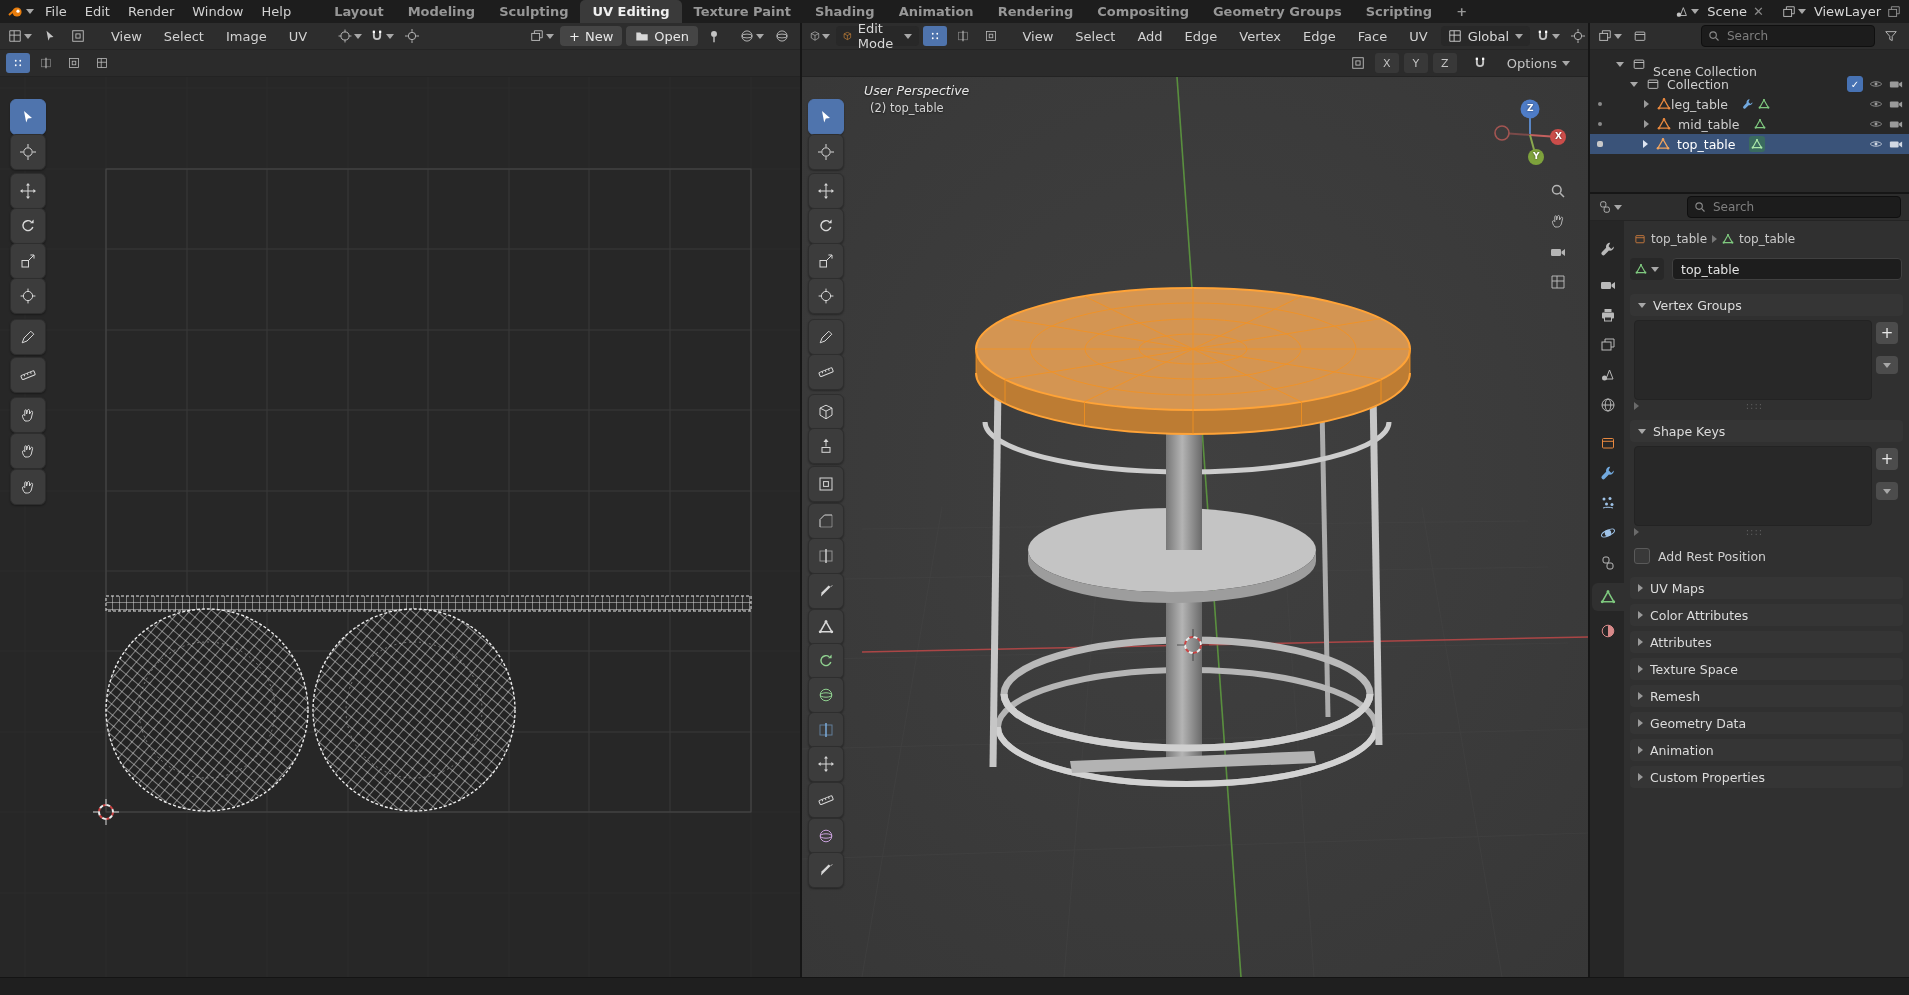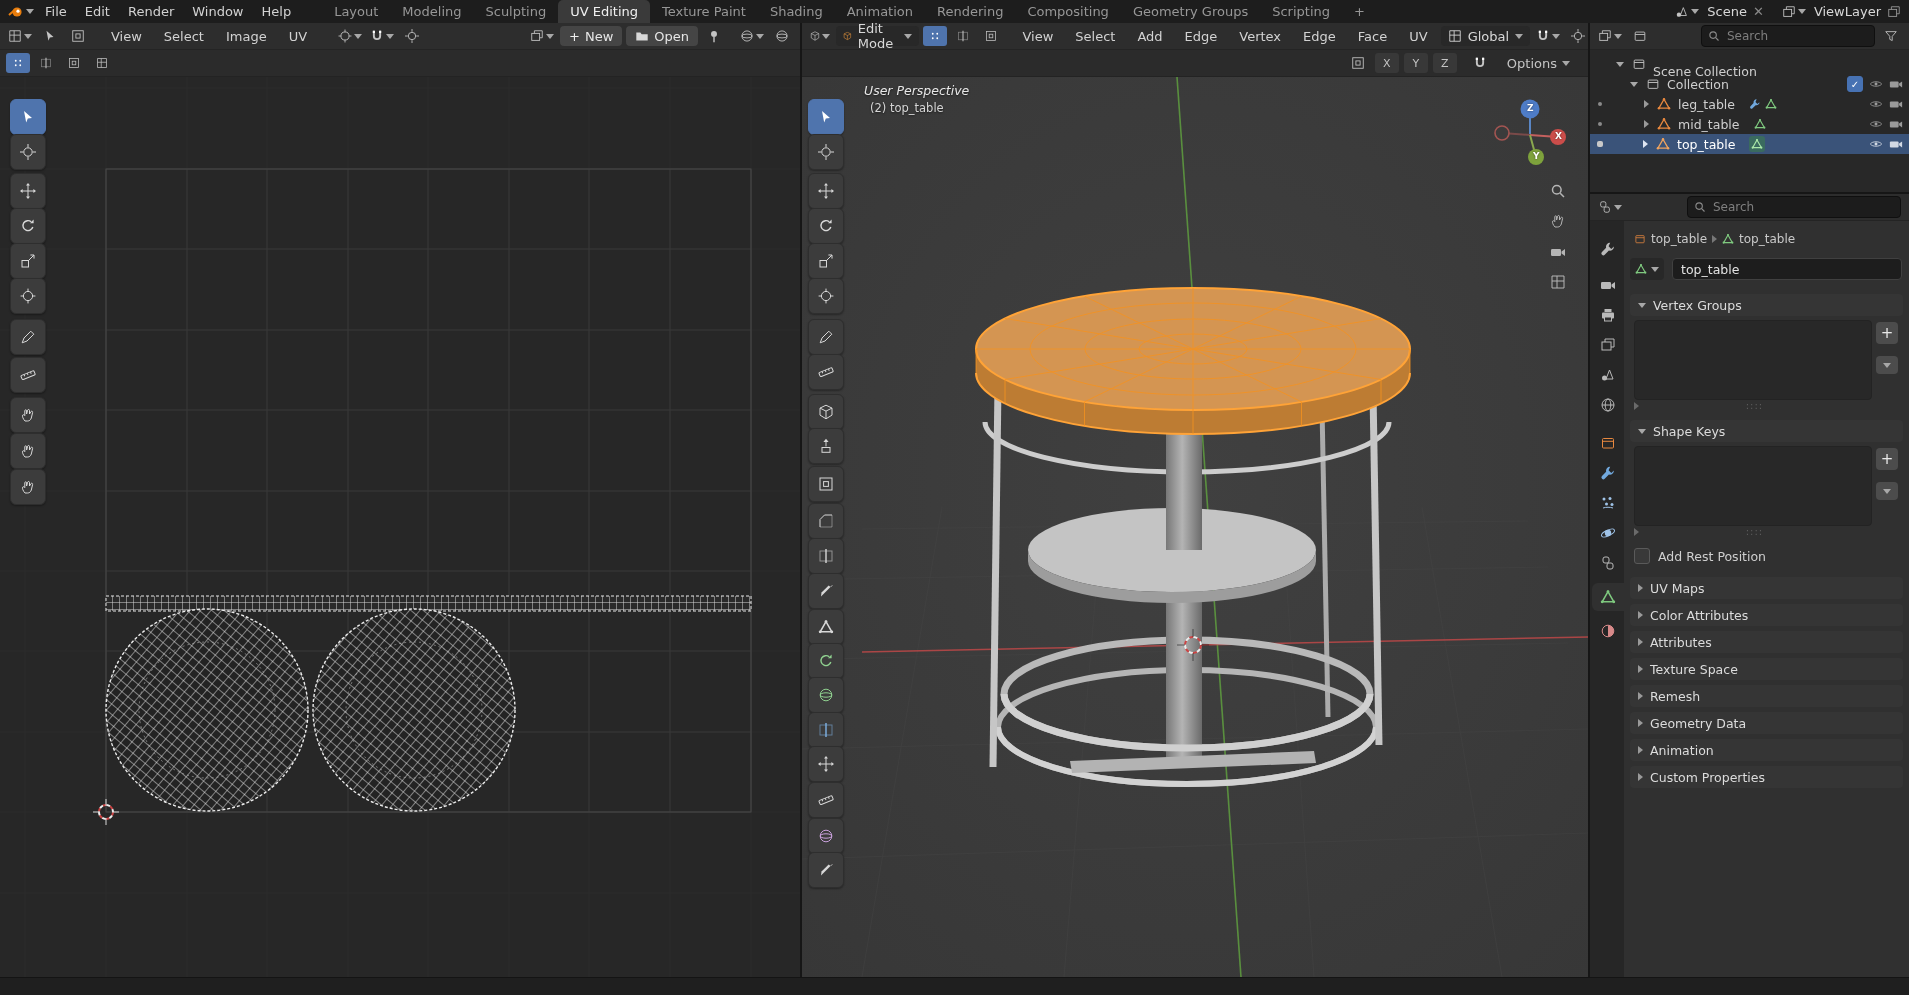--- a/index.html
+++ b/index.html
@@ -208,21 +208,21 @@
           <circle cx="10" cy="7.2" r="1.6" fill="#fff"></circle>
           <path d="M1 11l5-4.5" stroke="#e87d0d" stroke-width="2"></path>
         </svg>
       <span class="tri-d"></span>
     </div>
     <div class="hmenu">File</div>
     <div class="hmenu">Edit</div>
     <div class="hmenu">Render</div>
     <div class="hmenu">Window</div>
     <div class="hmenu">Help</div>
-    <div class="flexrow" style="margin-left:22px;height:100%;">
+    <div class="flexrow" style="margin-left:22px;height:100%;font-weight:bold;">
       <div class="wstab">Layout</div>
       <div class="wstab">Modeling</div>
       <div class="wstab">Sculpting</div>
       <div class="wstab active">UV Editing</div>
       <div class="wstab">Texture Paint</div>
       <div class="wstab">Shading</div>
       <div class="wstab">Animation</div>
       <div class="wstab">Rendering</div>
       <div class="wstab">Compositing</div>
       <div class="wstab">Geometry Groups</div>
@@ -819,21 +819,21 @@
             <use href="#i-camera"></use>
           </svg>
       </div>
     </div>
     <div class="orow" style="top:71px;">
       <span style="width:4px;height:4px;border-radius:50%;background:#8a8a8a;margin-left:8px;"></span>
       <span class="tri-r" style="margin-left:42px;"></span>
       <svg class="ic14" viewBox="0 0 16 16" style="margin-left:8px;color:#e8883f;">
           <use href="#i-tri"></use>
         </svg>
-      <span style="margin-left:7px;">leg_table</span>
+      <span style="">leg_table</span>
       <svg class="ic12" viewBox="0 0 16 16" style="margin-left:14px;color:#71a8dd;">
           <use href="#i-wrench"></use>
         </svg>
       <svg class="ic12" viewBox="0 0 16 16" style="margin-left:4px;color:#7fc97f;">
           <use href="#i-tri"></use>
         </svg>
       <div style="margin-left:auto;display:flex;align-items:center;gap:6px;margin-right:6px;">
         <svg class="ic14" viewBox="0 0 16 16" style="color:#9a9a9a;">
             <use href="#i-eye"></use>
           </svg>

